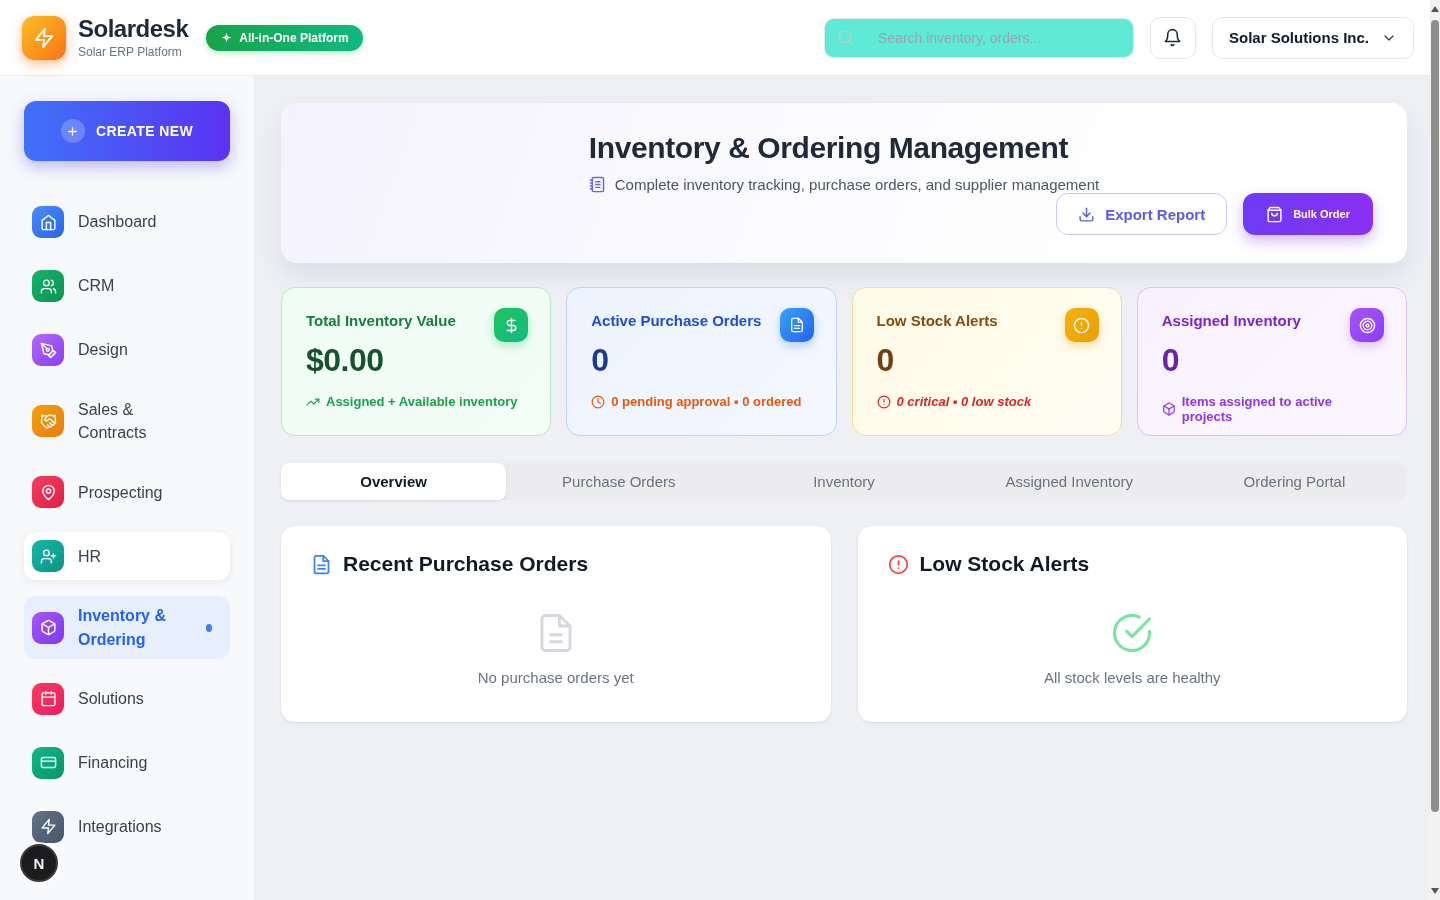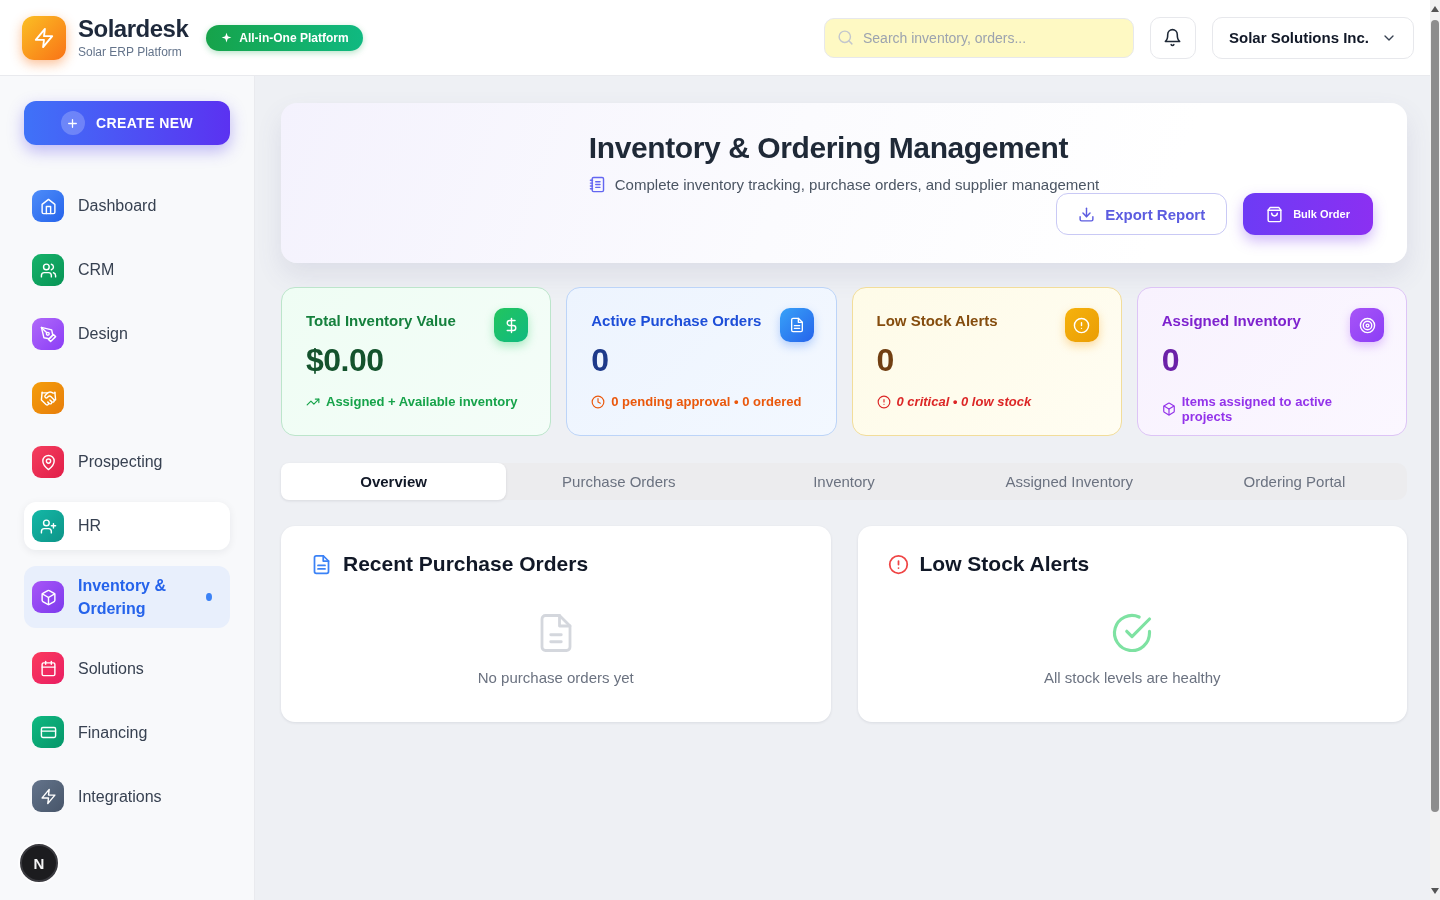--- a/index.html
+++ b/index.html
@@ -5,30 +5,30 @@
   * { margin:0; padding:0; box-sizing:border-box; }
   html,body { width:1440px; height:900px; overflow:hidden; font-family:"Liberation Sans","DejaVu Sans",sans-serif; background:#eef0f4; }
 
   
   .topbar { position:absolute; top:0; left:0; width:1440px; height:76px; background:#ffffff; border-bottom:1px solid #e9eaee; display:flex; align-items:center; padding:0 26px 0 22px; z-index:5; }
   .logo { width:44px; height:44px; border-radius:12px; background:linear-gradient(135deg,#fbbf24,#f97316); display:flex; align-items:center; justify-content:center; color:#fff; box-shadow:0 4px 12px rgba(249,115,22,.45); }
   .brand { margin-left:12px; }
   .brand-title { font-size:24px; font-weight:800; color:#1e293b; letter-spacing:-.5px; line-height:1.1; }
   .brand-sub { font-size:12px; color:#64748b; margin-top:2px; }
   .badge { margin-left:18px; height:26px; padding:0 14px; border-radius:999px; background:linear-gradient(90deg,#16a34a,#10b981); color:#fff; font-size:12px; font-weight:700; display:flex; align-items:center; gap:6px; box-shadow:0 2px 6px rgba(16,163,74,.3); }
-  .search { margin-left:auto; width:310px; height:40px; background:#fef9c3; border:1px solid #e7e8ec; border-radius:10px; display:flex; align-items:center; padding:0 12px; gap:9px; }
+  .search { margin-left:auto; width:310px; height:40px; background:#5eead4; border:1px solid #e7e8ec; border-radius:10px; display:flex; align-items:center; padding:0 12px; gap:24px; }
   .search input { border:none; outline:none; background:transparent; font-size:14px; color:#374151; width:100%; font-family:inherit; }
   .search input::placeholder { color:#9ca3af; }
   .iconbtn { margin-left:16px; width:46px; height:42px; background:#fff; border:1px solid #e7e8ec; border-radius:10px; display:flex; align-items:center; justify-content:center; color:#1f2937; cursor:pointer; }
   .company { margin-left:16px; height:42px; background:#fff; border:1px solid #e7e8ec; border-radius:10px; display:flex; align-items:center; gap:12px; padding:0 16px; font-size:15px; font-weight:600; color:#111827; cursor:pointer; }
   .company svg { color:#374151; }
 
   
   .sidebar { position:absolute; top:76px; left:0; bottom:0; width:255px; background:#f8f9fb; border-right:1px solid #e9eaee; padding:25px 24px; }
-  .create-btn { width:100%; height:44px; border:none; border-radius:12px; background:linear-gradient(90deg,#3f72f8,#5b32f1); color:#fff; font-size:14px; font-weight:700; letter-spacing:.4px; display:flex; align-items:center; justify-content:center; gap:11px; cursor:pointer; box-shadow:0 6px 16px rgba(80,60,235,.35); font-family:inherit; }
+  .create-btn { width:100%; height:60px; border:none; border-radius:12px; background:linear-gradient(90deg,#3f72f8,#5b32f1); color:#fff; font-size:14px; font-weight:700; letter-spacing:.4px; display:flex; align-items:center; justify-content:center; gap:11px; cursor:pointer; box-shadow:0 6px 16px rgba(80,60,235,.35); font-family:inherit; }
   .plus-circle { width:24px; height:24px; border-radius:50%; background:rgba(255,255,255,.22); display:flex; align-items:center; justify-content:center; }
   .nav { margin-top:37px; display:flex; flex-direction:column; gap:16px; }
   .nav-item { display:flex; align-items:center; gap:14px; padding:8px; border-radius:12px; cursor:pointer; }
   .nav-icon { flex:0 0 32px; width:32px; height:32px; border-radius:9px; display:flex; align-items:center; justify-content:center; color:#fff; }
   .nav-label { font-size:16px; font-weight:500; color:#374151; line-height:1.45; max-width:118px; }
   .nav-item.hovered { background:#ffffff; box-shadow:0 2px 8px rgba(15,23,42,.07); }
   .nav-item.active { background:#e8effc; }
   .nav-item.active .nav-label { color:#2563eb; font-weight:600; }
   .nav-dot { width:8px; height:8px; border-radius:50%; background:#3b82f6; margin-left:auto; margin-right:10px; }
   .ic-dashboard { background:linear-gradient(135deg,#4e8df9,#2563eb); }
@@ -188,20 +188,21 @@
     <div class="nav-item">
       <span class="nav-icon ic-sales">
         <svg width="17" height="17" viewBox="0 0 24 24" fill="none" stroke="currentColor" stroke-width="2" stroke-linecap="round" stroke-linejoin="round">
             <path d="m11 17 2 2a1 1 0 1 0 3-3"></path>
             <path d="m14 14 2.5 2.5a1 1 0 1 0 3-3l-3.88-3.88a3 3 0 0 0-4.24 0l-.88.88a1 1 0 1 1-3-3l2.81-2.81a5.79 5.79 0 0 1 7.06-.87l.47.28a2 2 0 0 0 1.42.25L21 4"></path>
             <path d="m21 3 1 11h-2"></path>
             <path d="M3 3 2 14l6.5 6.5a1 1 0 1 0 3-3"></path>
             <path d="M3 4h8"></path>
           </svg>
       </span>
+      <span class="nav-label">Sales &amp; Contracts</span>
     </div>
     <div class="nav-item">
       <span class="nav-icon ic-prospect">
         <svg width="17" height="17" viewBox="0 0 24 24" fill="none" stroke="currentColor" stroke-width="2" stroke-linecap="round" stroke-linejoin="round">
             <path d="M20 10c0 6-8 12-8 12s-8-6-8-12a8 8 0 0 1 16 0Z"></path>
             <circle cx="12" cy="10" r="3"></circle>
           </svg>
       </span>
       <span class="nav-label">Prospecting</span>
     </div>

